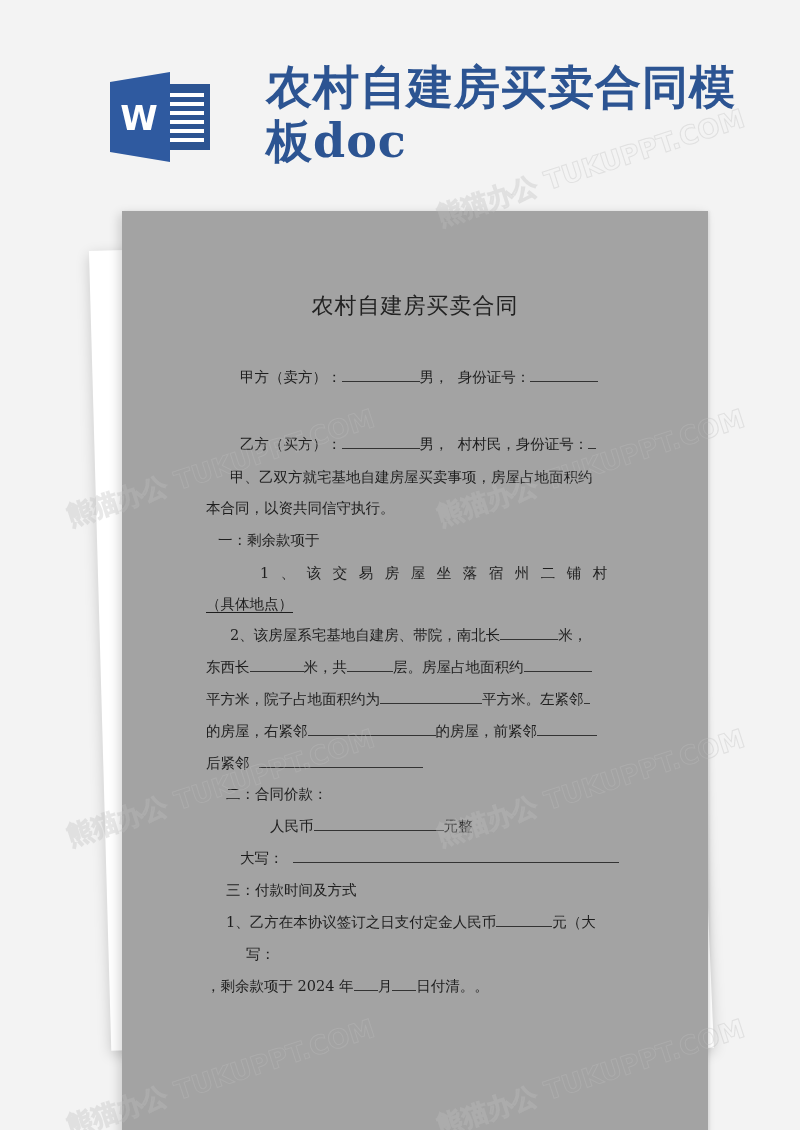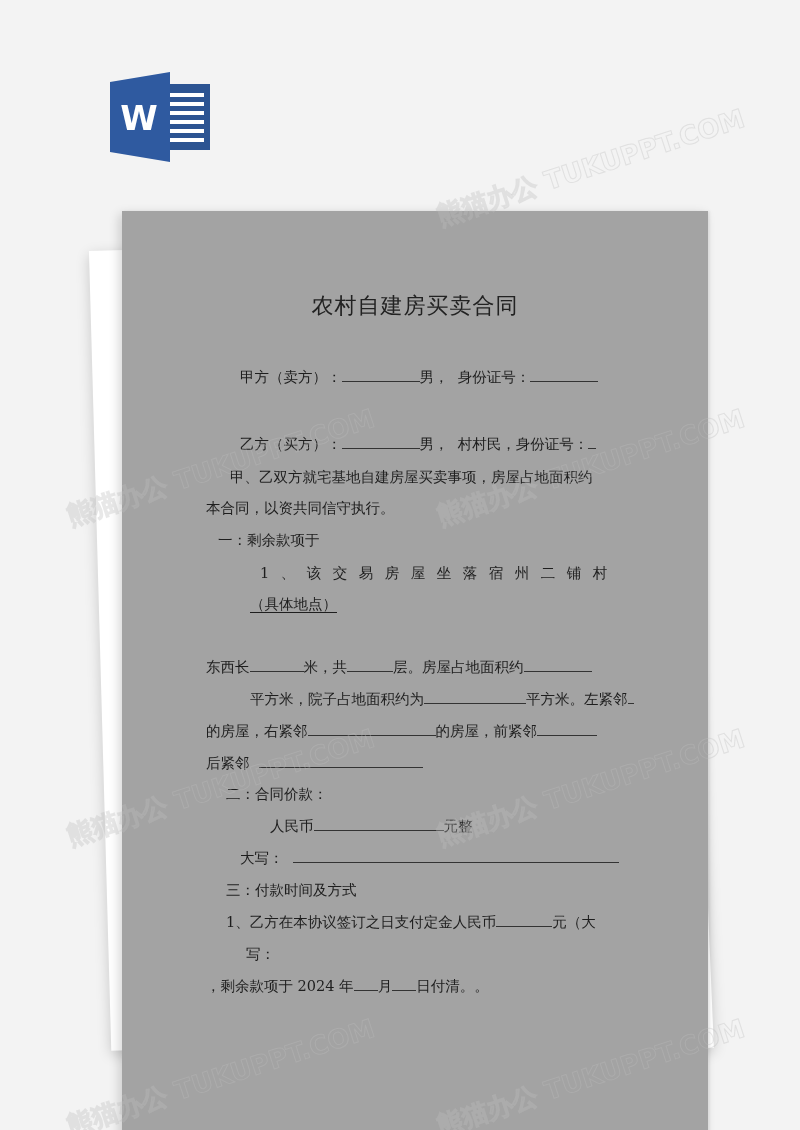--- a/index.html
+++ b/index.html
@@ -44,21 +44,21 @@
       position: absolute; left: 0; top: 0; width: 100%; height: 100%;
       font-family: "DejaVu Serif", "Liberation Serif", serif;
       color: #1e1e1e; font-size: 14.5px;
     }
     .doc-title {
       position: absolute; left: 0; width: 586px; top: 80px; text-align: center;
       font-family: "DejaVu Sans", sans-serif; font-size: 22px; letter-spacing: 1px; color: #222;
     }
     .line { position: absolute; white-space: nowrap; line-height: 20px; }
     .blank { display: inline-block; border-bottom: 1px solid #333; height: 15px; vertical-align: baseline; }
-    .ul { text-decoration: underline; text-underline-offset: 3px; margin-left: 44px; }
+    .ul { text-decoration: underline; text-underline-offset: 3px; }
     .spread { letter-spacing: 11.5px; }
   </style>
 </head>
 <body>
 
 <div class="stage">
 
   <svg class="word-icon" viewBox="0 0 104 90">
     <rect x="44" y="12" width="56" height="66" fill="#2c5492"></rect>
     <g fill="#ffffff">
@@ -66,20 +66,24 @@
       <rect x="58" y="30" width="36" height="4"></rect>
       <rect x="58" y="39" width="36" height="4"></rect>
       <rect x="58" y="48" width="36" height="4"></rect>
       <rect x="58" y="57" width="36" height="4"></rect>
       <rect x="58" y="66" width="36" height="4"></rect>
     </g>
     <polygon points="0,10 60,0 60,90 0,80" fill="#2f5aa0"></polygon>
     <text x="29" y="58" text-anchor="middle" font-family="DejaVu Sans, sans-serif" font-weight="bold" font-size="34" fill="#ffffff">W</text>
   </svg>
 
+  <div class="header-title">
+    <div>农村自建房买卖合同模</div>
+    <div>板doc</div>
+  </div>
 
   <div class="paper-back b2"></div>
   <div class="paper-back b1"></div>
 
   <div class="paper-main">
     <div class="doc">
       <div class="doc-title">农村自建房买卖合同</div>
 
       <div class="line" style="left:118px; top:156px;">
         <span>甲方（卖方）：</span><span class="blank" style="width:78px;"></span><span>男，</span>&nbsp;&nbsp;<span>身份证号：</span><span class="blank" style="width:68px;"></span>
@@ -91,24 +95,27 @@
       </div>
 
       <div class="line" style="left:108px; top:256px;">甲、乙双方就宅基地自建房屋买卖事项，房屋占地面积约</div>
       <div class="line" style="left:84px; top:287px;">本合同，以资共同信守执行。</div>
 
       <div class="line" style="left:96px; top:319px;">一：剩余款项于</div>
 
       <div class="line spread" style="left:138px; top:352px;">1、该交易房屋坐落宿州二铺村</div>
       <div class="line ul" style="left:84px; top:383px;">（具体地点）</div>
 
+      <div class="line" style="left:108px; top:414px;">
+        <span>2、该房屋系宅基地自建房、带院，南北长</span><span class="blank" style="width:58px;"></span><span>米，</span>
+      </div>
       <div class="line" style="left:84px; top:446px;">
         <span>东西长</span><span class="blank" style="width:54px;"></span><span>米，共</span><span class="blank" style="width:46px;"></span><span>层。房屋占地面积约</span><span class="blank" style="width:68px;"></span>
       </div>
-      <div class="line" style="left:84px; top:478px;margin-left:44px;">
+      <div class="line" style="left:84px; top:478px;">
         <span>平方米，院子占地面积约为</span><span class="blank" style="width:102px;"></span><span>平方米。左紧邻</span><span class="blank" style="width:6px;"></span>
       </div>
       <div class="line" style="left:84px; top:510px;">
         <span>的房屋，右紧邻</span><span class="blank" style="width:128px;"></span><span>的房屋，前紧邻</span><span class="blank" style="width:60px;"></span>
       </div>
       <div class="line" style="left:84px; top:542px;">
         <span>后紧邻</span>&nbsp;&nbsp;<span class="blank" style="width:164px;"></span>
       </div>
 
       <div class="line" style="left:104px; top:573px;">二：合同价款：</div>

